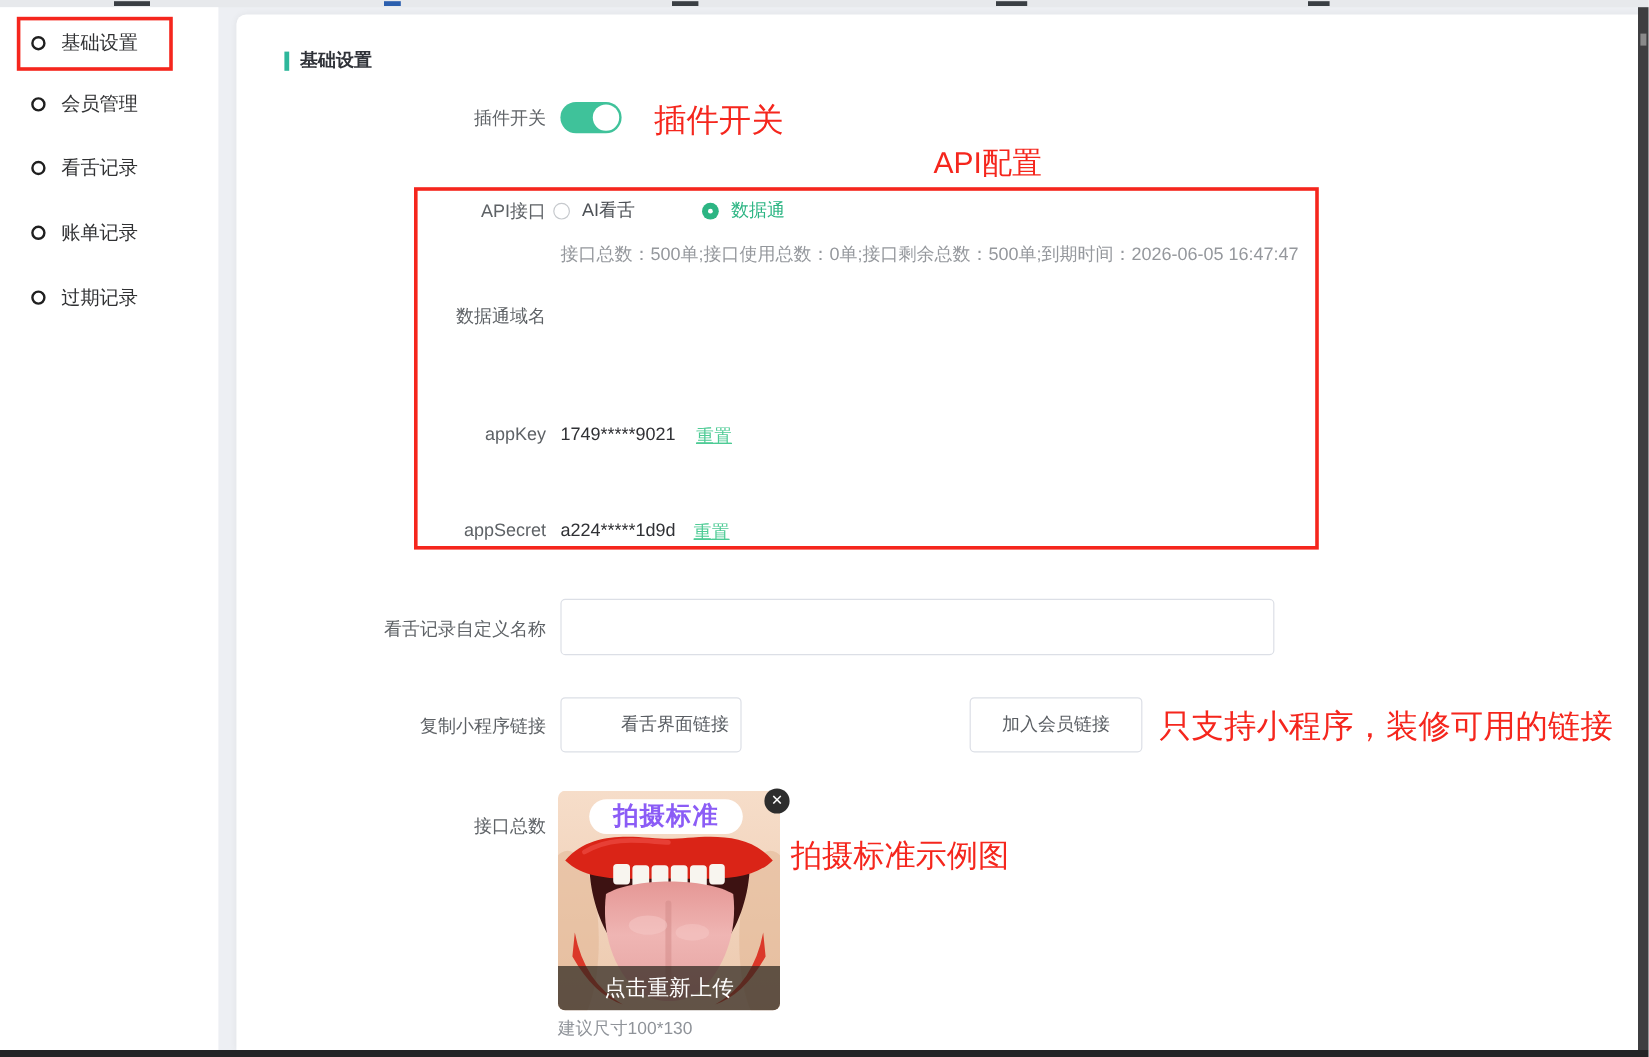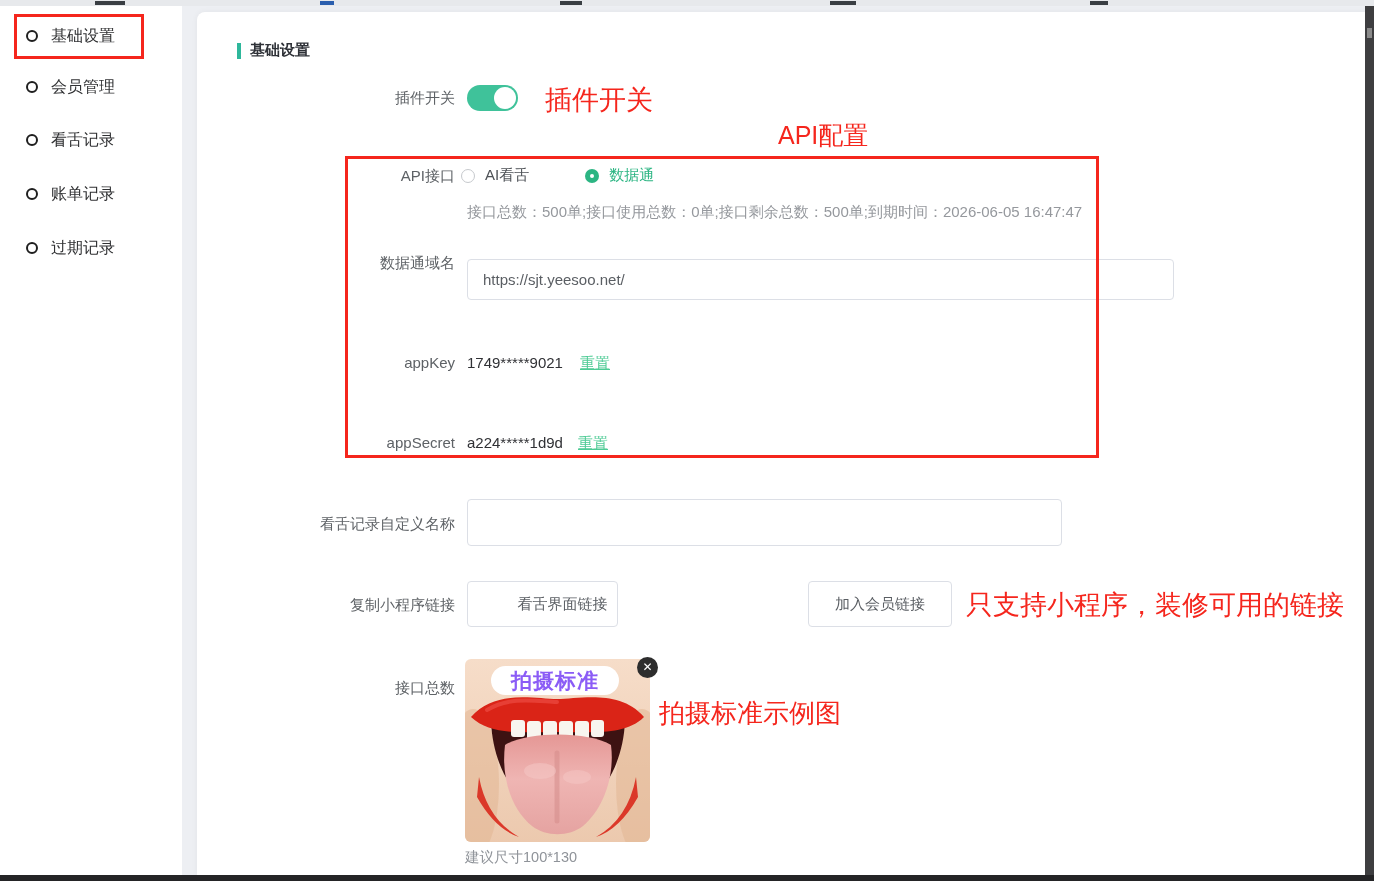--- a/index.html
+++ b/index.html
@@ -128,21 +128,20 @@
   <div class="flabel" style="top:167px;">API接口</div>
   <div class="radio-row">
     <span class="radio"></span>
     <span class="radio-lbl" style="margin-right:56px;">AI看舌</span>
     <span class="radio on"></span>
     <span class="radio-lbl on">数据通</span>
   </div>
   <div class="usage">接口总数：500单;接口使用总数：0单;接口剩余总数：500单;到期时间：2026-06-05 16:47:47</div>
 
   <div class="flabel" style="top:254px;">数据通域名</div>
-  <div class="tinput" style="left:467px;top:259px;width:707px;height:41px;line-height:39px;">https://sjt.yeesoo.net/</div>
 
   <div class="flabel" style="top:354px;">appKey</div>
   <div class="kv" style="left:467px;top:354px;">1749*****9021</div>
   <div class="reset-link" style="left:580px;top:354px;">重置</div>
 
   <div class="flabel" style="top:434px;">appSecret</div>
   <div class="kv" style="left:467px;top:434px;">a224*****1d9d</div>
   <div class="reset-link" style="left:578px;top:434px;">重置</div>
 
   <div class="flabel" style="top:515px;">看舌记录自定义名称</div>
@@ -182,18 +181,19 @@
           <rect x="126" y="61" width="13" height="17" rx="3"></rect>
       </g>
       <path d="M14,118 Q22,160 54,178 Q30,170 12,138 Z" fill="#d9291c" opacity="0.9"></path>
       <path d="M171,118 Q163,160 131,178 Q155,170 173,138 Z" fill="#d9291c" opacity="0.9"></path>
       <path d="M40,86 C62,72 124,72 146,86 C150,118 138,150 118,167 C104,178 81,178 67,167 C46,150 36,118 40,86 Z" fill="url(#tong)"></path>
       <path d="M92,94 L92,162" stroke="#d58d8b" stroke-width="5" opacity="0.55" stroke-linecap="round"></path>
       <ellipse cx="75" cy="112" rx="16" ry="8" fill="#f6c9c7" opacity="0.5"></ellipse>
       <ellipse cx="112" cy="118" rx="14" ry="7" fill="#f6c9c7" opacity="0.45"></ellipse>
     </svg>
     <div class="badge">拍摄标准</div>
+    <div class="reupload">点击重新上传</div>
   </div>
   <div class="close-btn">✕</div>
   <div class="hint">建议尺寸100*130</div>
   <div class="ann" style="left:659px;top:696px;font-size:26px;">拍摄标准示例图</div>
 
 </div>
 
 </body></html>

